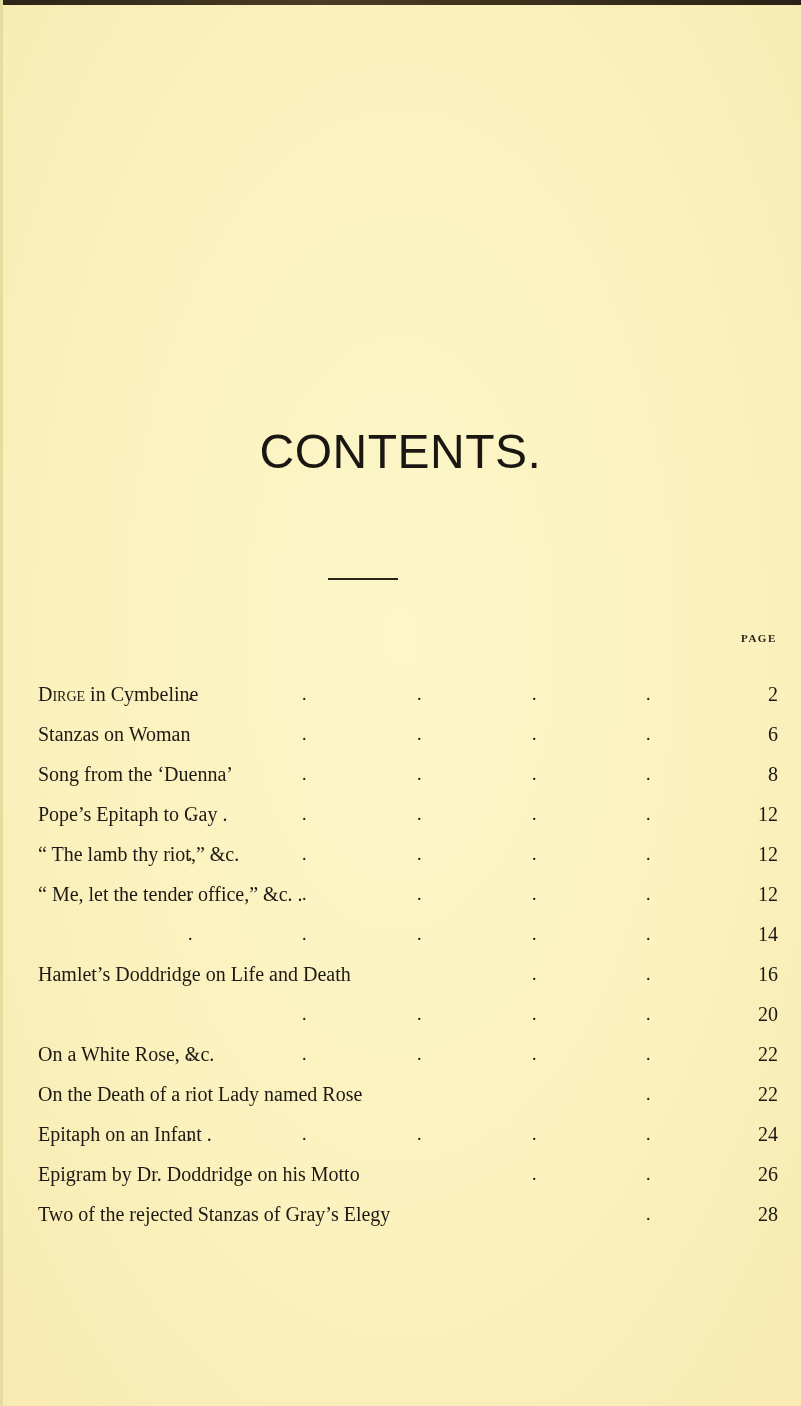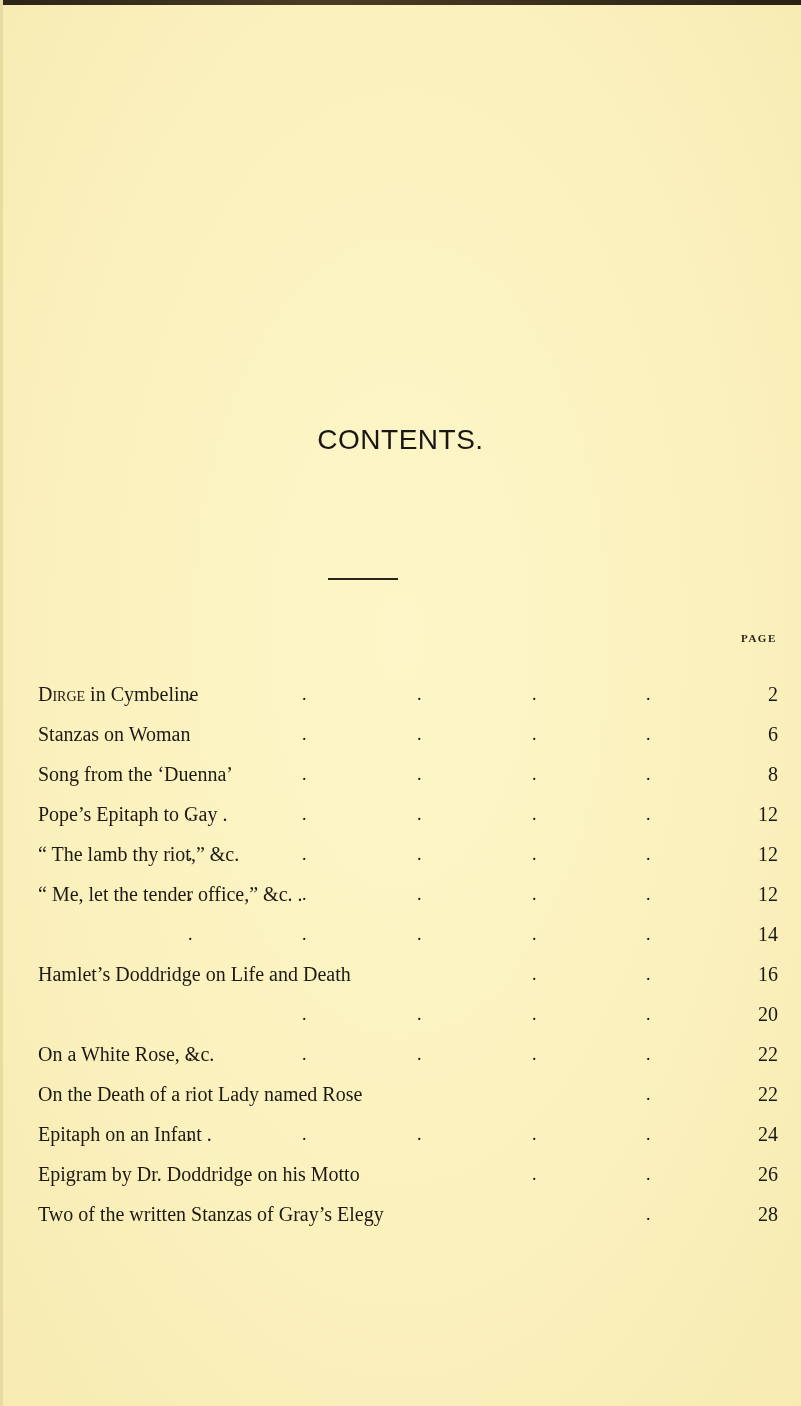--- a/index.html
+++ b/index.html
@@ -19,21 +19,21 @@
       background: #e6dca0;
     }
     .page {
       position: absolute; left: 0; top: 5px; width: 801px; height: 1401px;
       background: radial-gradient(ellipse at 50% 45%, #fcf6c8 0%, #fbf1bd 60%, #f7eab2 100%);
     }
     .title {
       position: absolute; left: 0; width: 801px; top: 424px;
       text-align: center;
       font-family: "Liberation Sans", "DejaVu Sans", sans-serif;
-      font-size: 28px; letter-spacing: 0.5px;
+      font-size: 48px; letter-spacing: 0.5px;
       color: #1a1712;
     }
     .rule {
       position: absolute; left: 328px; top: 578px; width: 70px; height: 2px;
       background: #2a251b;
     }
     .page-label {
       position: absolute; left: 741px; top: 632px;
       font-size: 11px; font-weight: bold; letter-spacing: 1.5px;
       color: #2a251b;
@@ -191,19 +191,19 @@
     </div>
     <div class="toc-row">
       <span class="toc-title"><span>Epigram by Dr. Doddridge on his Motto</span></span>
       <div class="toc-dots">
         <span style="left: 494px;">.</span>
         <span style="left: 608px;">.</span>
       </div>
       <span class="toc-page">26</span>
     </div>
     <div class="toc-row">
-      <span class="toc-title"><span>Two of the written Stanzas of Gray’s Elegy</span></span>
+      <span class="toc-title"><span>Two of the rejected Stanzas of Gray’s Elegy</span></span>
       <div class="toc-dots">
         <span style="left: 608px;">.</span>
       </div>
       <span class="toc-page">28</span>
     </div>
   </div>
 
 </body></html>

